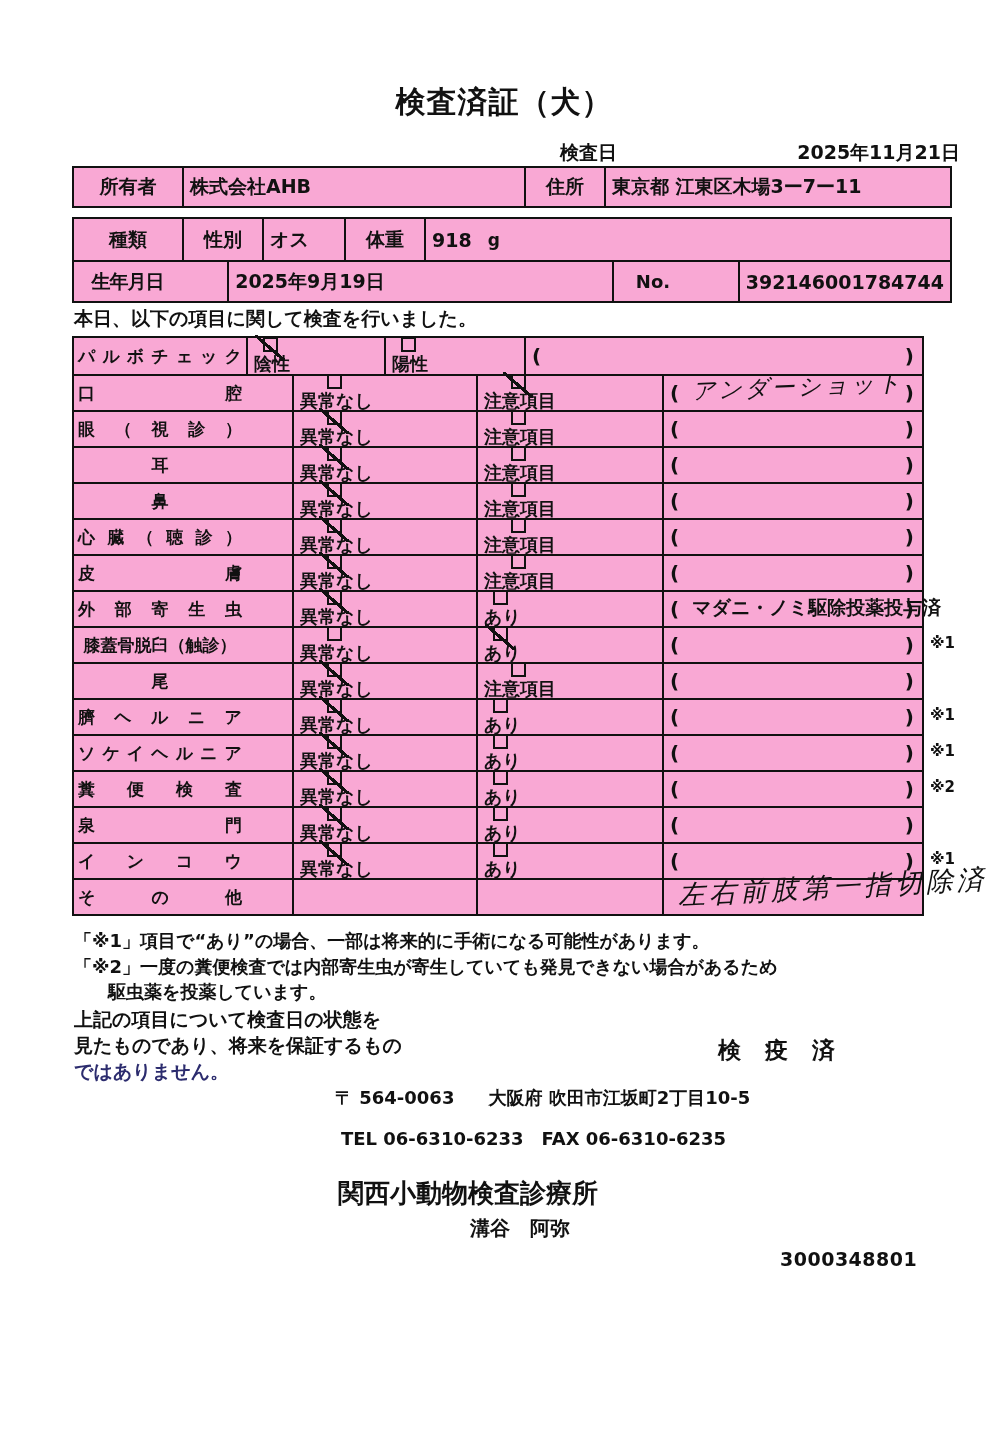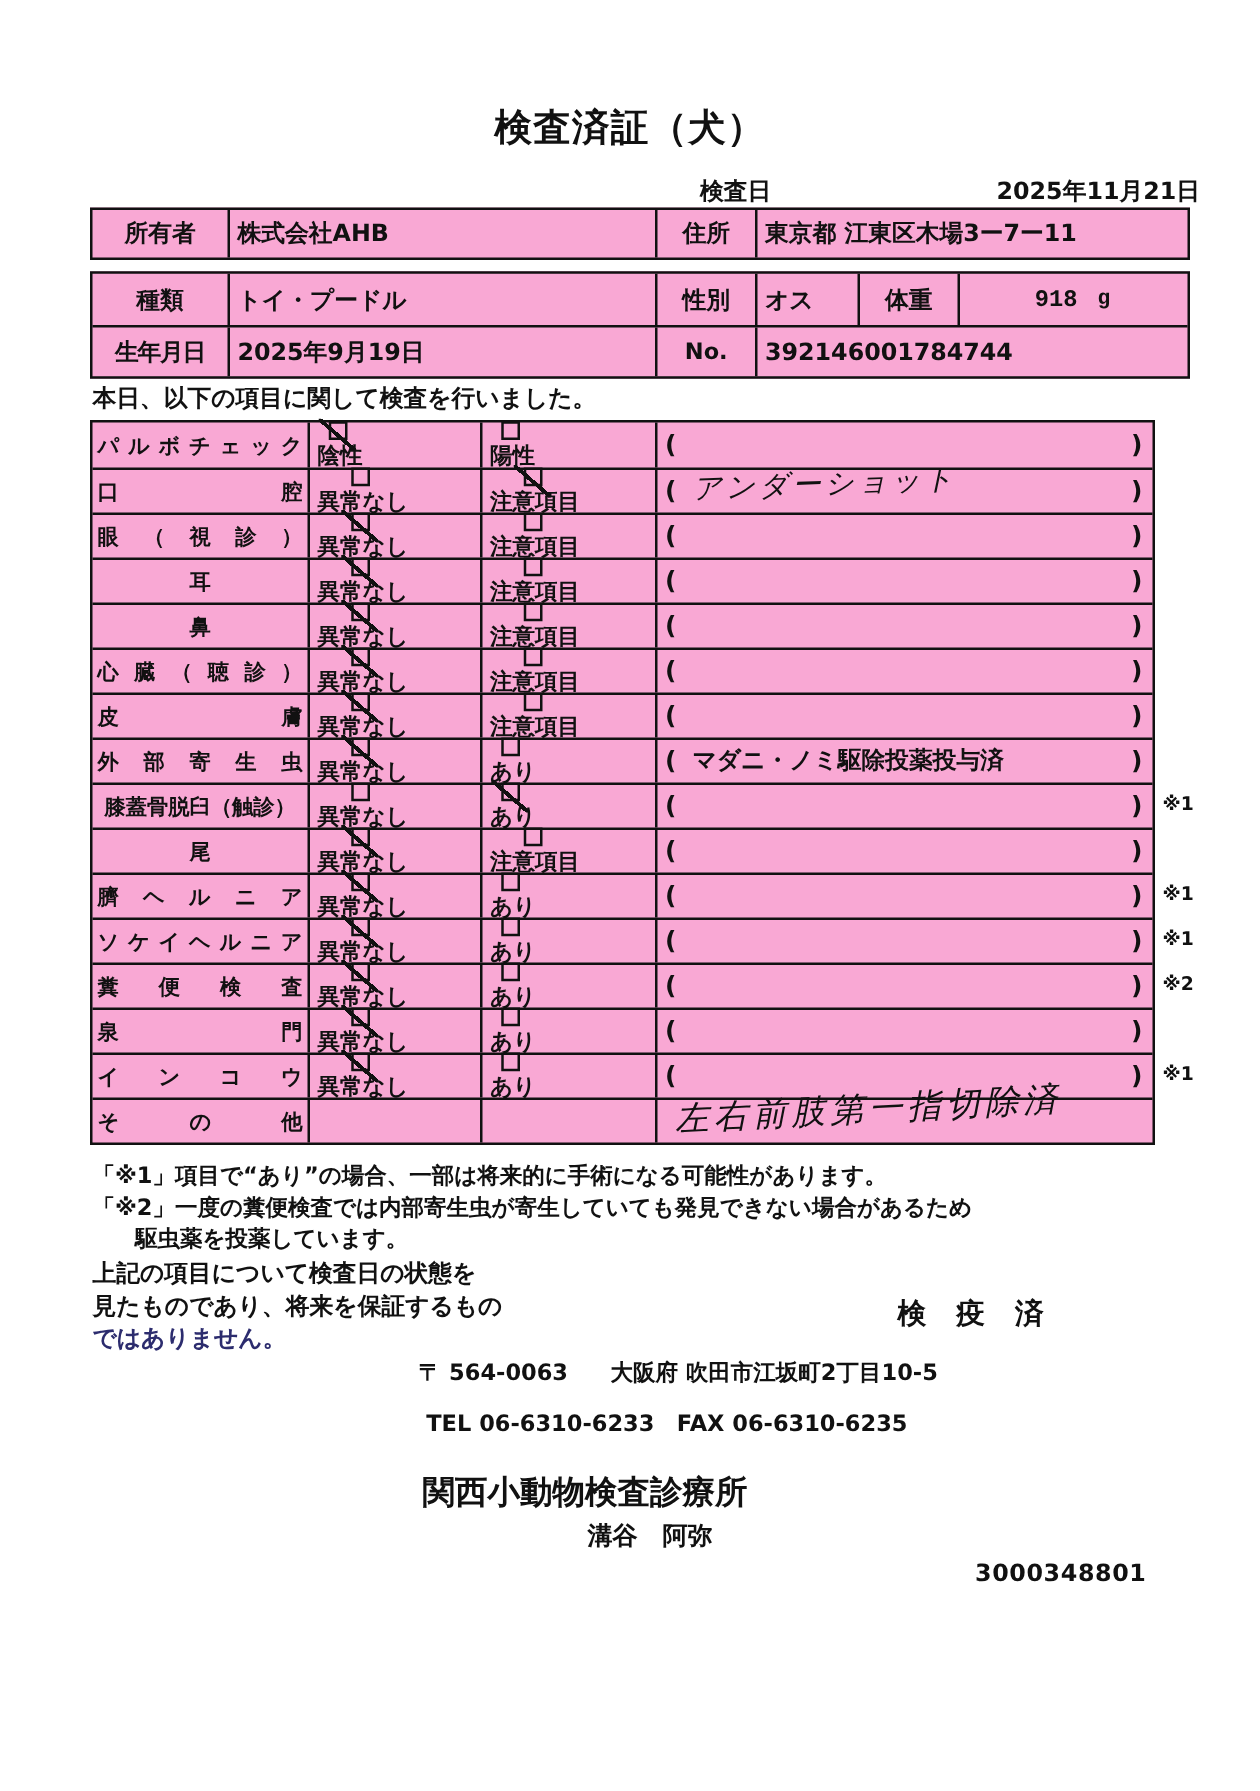--- a/index.html
+++ b/index.html
@@ -50,21 +50,21 @@
   .tbl {
     position: absolute;
     border: 2px solid #111;
     box-sizing: border-box;
     background: #f9a8d4;
   }
   .trow {
     display: flex;
     box-sizing: border-box;
   }
-  .trow + .trow { border-top: 2px solid #111; }
+  .trow + .trow { border-top: 2px solid #111; gap: 46px; }
   .tcell {
     box-sizing: border-box;
     display: flex;
     align-items: center;
     font-size: 19px;
     font-weight: 700;
     padding: 0 6px;
     white-space: nowrap;
   }
   .tcell + .tcell { border-left: 2px solid #111; }
@@ -82,21 +82,21 @@
   #owner-table .c-addr-value  { flex: 1; }
 
   
   #info-table { top: 217px; left: 72px; width: 880px; height: 86px; }
   #info-table .trow { height: 41px; }
   #info-table .c-kind-label { width: 108px; justify-content: center; }
   #info-table .c-kind-value { width: 342px; }
   #info-table .c-sex-label  { width: 80px;  justify-content: center; }
   #info-table .c-sex-value  { width: 82px; }
   #info-table .c-wt-label   { width: 80px;  justify-content: center; }
-  #info-table .c-wt-value   { flex: 1; justify-content: center; padding-right: 8px; font-family: Liberation Mono, monospace; }
+  #info-table .c-wt-value   { flex: 1; justify-content: flex-start; padding-right: 8px; }
   #info-table .c-wt-unit    { font-weight: 700; margin-left: 16px; font-size: 17px; }
   #info-table .c-dob-label  { width: 108px; justify-content: center; letter-spacing: -1px;}
   #info-table .c-dob-value  { width: 342px; }
   #info-table .c-no-label   { width: 80px;  justify-content: center; font-size: 18px;}
   #info-table .c-no-value   { flex: 1; }
 
   
   .intro-line {
     position: absolute;
     top: 306px;
@@ -287,21 +287,20 @@
       <div class="tcell c-owner-label">所有者</div>
       <div class="tcell c-owner-value">株式会社AHB</div>
       <div class="tcell c-addr-label">住所</div>
       <div class="tcell c-addr-value">東京都 江東区木場3ー7ー11</div>
     </div>
   </div>
 
   <div class="tbl" id="info-table">
     <div class="trow">
       <div class="tcell c-kind-label">種類</div>
-      <div class="tcell c-kind-value">トイ・プードル</div>
       <div class="tcell c-sex-label">性別</div>
       <div class="tcell c-sex-value">オス</div>
       <div class="tcell c-wt-label">体重</div>
       <div class="tcell c-wt-value">
         <span>918</span>
         <span class="c-wt-unit">g</span>
       </div>
     </div>
     <div class="trow">
       <div class="tcell c-dob-label">生年月日</div>

